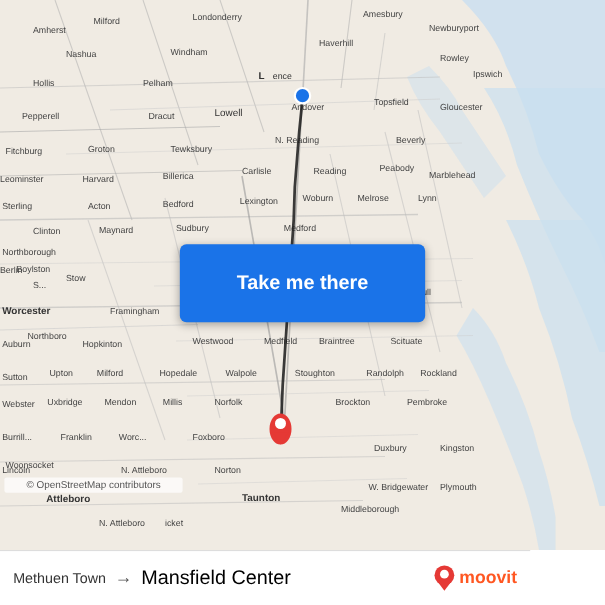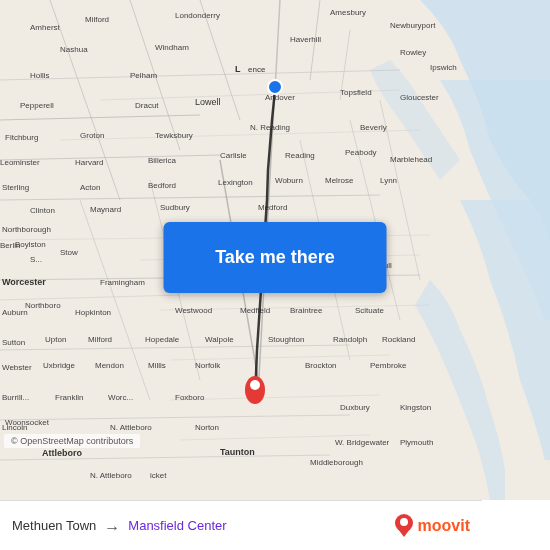--- a/index.html
+++ b/index.html
@@ -68,22 +68,22 @@
       color: #333;
       font-weight: 500;
     }
 
     #arrow-icon {
       font-size: 16px;
       color: #555;
     }
 
     #destination-label {
-      font-size: 13px;
-      color: #6d28d9;
+      font-size: 18px;
+      color: #000000;
       font-weight: 500;
     }
 
     #moovit-logo {
       display: flex;
       align-items: center;
       gap: 4px;
     }
 
     #moovit-text {
@@ -93,21 +93,21 @@
       text-align: center;
     }
 
     #copyright {
       position: absolute;
       bottom: 52px;
       left: 4px;
       font-size: 9px;
       color: #555;
       background: rgba(255,255,255,0.7);
-      padding: 2px 7px;
+      padding: 2px 20px;
       border-radius: 2px;
     }
 
     
   </style>
 </head>
 <body>
 
 <div id="map-container">
   <svg id="map-svg" viewBox="0 0 550 500" xmlns="http://www.w3.org/2000/svg">

